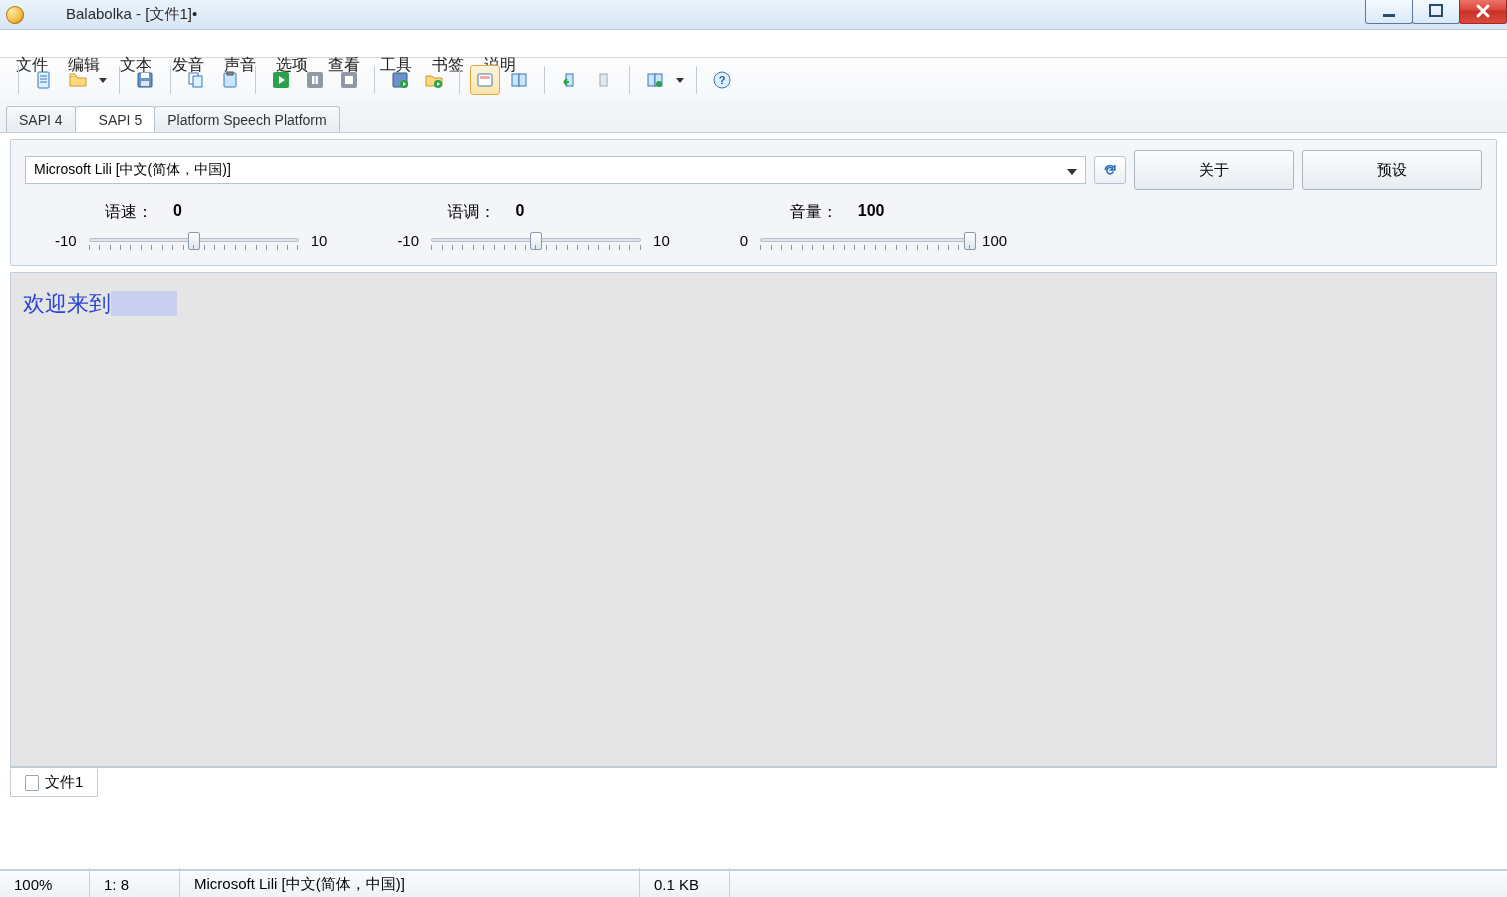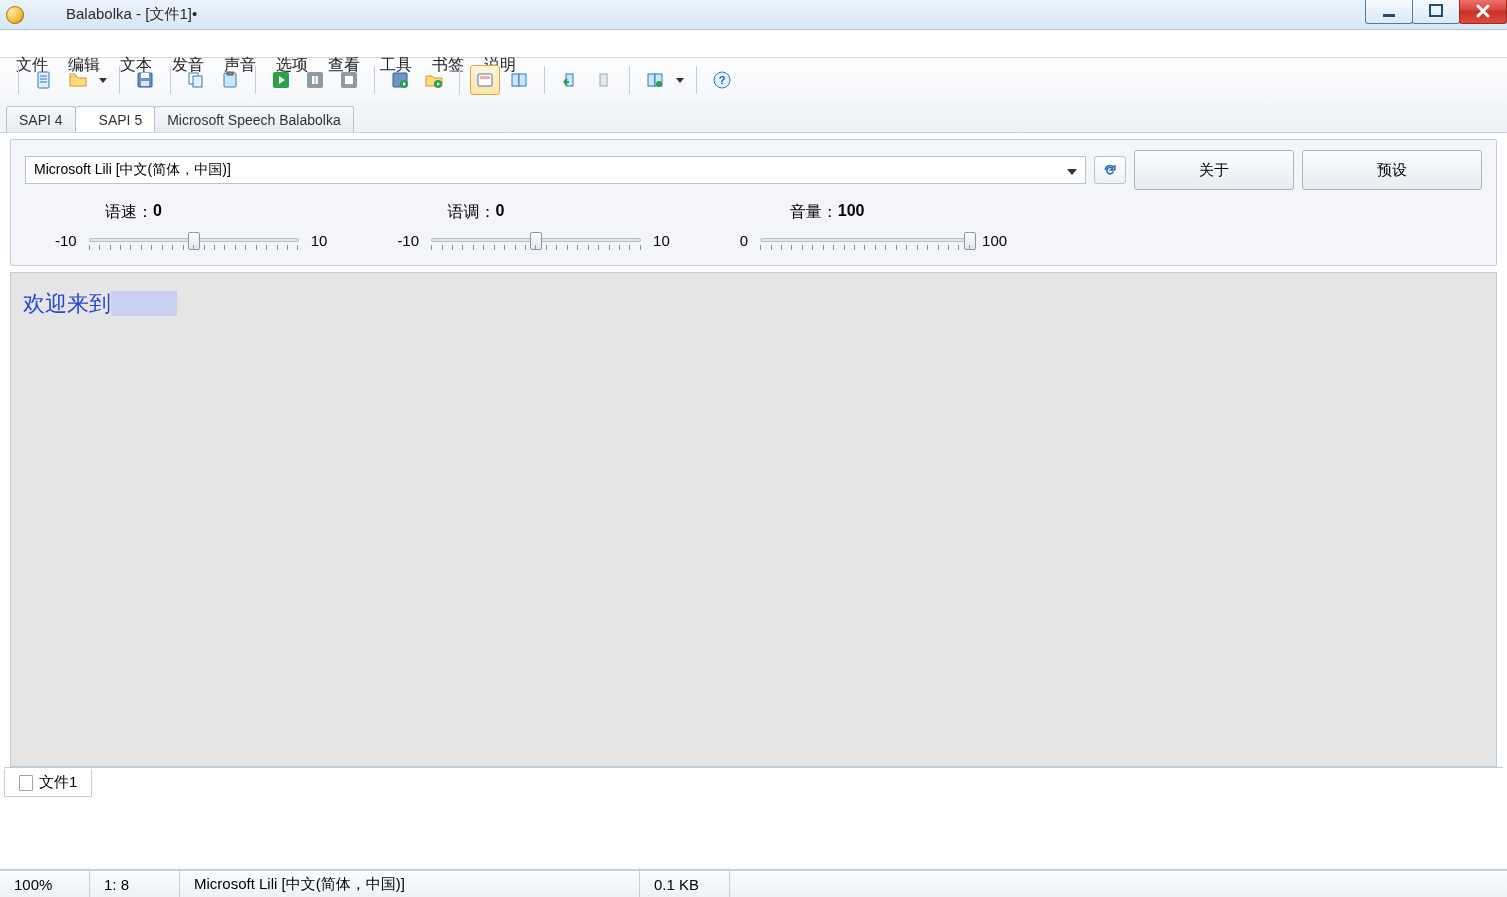--- a/index.html
+++ b/index.html
@@ -29,34 +29,34 @@
 .engine-tab.selected { background:#fff; position:relative; z-index:2;padding-left:23px; }
 
 .voice-panel { border:1px solid #c1cdd8; margin:6px 10px; border-radius:2px; background:#f3f5f8; padding:10px 14px 14px; }
 .voice-row1 { display:flex; align-items:center; gap:8px; margin-bottom:12px; }
 .voice-select { flex:1; height:28px; border:1px solid #b7c3cf; background:#fff; padding:0 8px; display:flex; align-items:center; justify-content:space-between; }
 .voice-select .dd::after{ content:""; border-left:5px solid transparent; border-right:5px solid transparent; border-top:6px solid #333; display:inline-block;}
 .vp-iconbtn { width:32px; height:28px; border:1px solid #b7c3cf; border-radius:3px; background:linear-gradient(#fff,#ecf0f4); display:flex; align-items:center; justify-content:center; color:#2a6fb5; font-size:14px;}
 .vp-btn { min-width:160px; height:40px; border:1px solid #a9b6c2; border-radius:3px; background:linear-gradient(#fcfdfe,#e7ecf1); font-size:15px; }
 .sliders { display:flex; gap:70px; padding-left:30px;}
 .slgroup { display:flex; flex-direction:column; gap:6px; }
-.slhead { display:flex; font-size:16px; font-weight:600; padding-left:50px;}
+.slhead { display:flex; gap:20px; font-size:16px; font-weight:600; padding-left:50px;}
 .slhead .lbl{ font-weight:400;}
 .slrow { display:flex; align-items:center; gap:12px; font-size:15px;}
 .slider { position:relative; width:210px; height:22px; }
 .slider .track { position:absolute; left:0; right:0; top:9px; height:4px; background:#dfe4ea; border:1px solid #b7c0ca; border-radius:2px;}
 .slider .ticks{ position:absolute; left:0; right:0; bottom:0; height:6px; display:flex; justify-content:space-between;}
 .slider .ticks i{ width:1px; height:5px; background:#8a96a3;}
 .slider .thumb{ position:absolute; top:3px; width:12px; height:18px; background:linear-gradient(#fdfdfd,#e2e8ee); border:1px solid #8a99a9; border-radius:2px;}
 
 .editor { border:1px solid #c1cdd8; margin:0 10px; background:#e5e5e5; height:495px; padding:16px 12px; font-size:22px; overflow:auto;}
 .editor .txt { color:#2a44d6; }
 .editor .sel { background:#c9cfee; padding-right:60px; }
 
-.doctabs { height:30px; border-top:1px solid #c1cdd8; display:flex; align-items:flex-end; margin:0 4px;}
+.doctabs { height:30px; border-top:1px solid #c1cdd8; display:flex; align-items:flex-end; margin:0 10px;}
 .doctab { padding:4px 14px; border:1px solid #c1cdd8; border-top:none; background:#fff; display:flex; align-items:center; gap:6px; font-size:15px;}
 .doctab .doc-icon { width:14px; height:16px; border:1px solid #9aa6b2; border-radius:1px; background:#fff;}
 
 .statusbar { position:absolute; left:0; right:0; bottom:0; height:28px; border-top:2px solid #c6d0da; background:linear-gradient(#fafcfe,#eef2f6); display:flex; align-items:center; font-size:15px; }
 .statusbar .cell { padding:16px 14px; border-right:1px solid #c6d0da; height:100%; display:flex; align-items:center;}
 .statusbar .cell.wide{ min-width:460px;}
 .statusbar .cell:last-child{ border-right:none;}
 
 .ic { width:20px; height:20px; }
 </style>
@@ -211,21 +211,21 @@
       <svg class="ic" viewBox="0 0 20 20">
           <circle cx="10" cy="10" r="8" fill="#dff0ff" stroke="#3a78b8"></circle>
           <text x="10" y="14" text-anchor="middle" font-size="11" fill="#2e5b93" font-weight="bold">?</text>
         </svg>
     </div>
   </div>
 
   <div class="engine-tabs">
     <div class="engine-tab">SAPI 4</div>
     <div class="engine-tab selected">SAPI 5</div>
-    <div class="engine-tab">Microsoft Speech Balabolka</div>
+    <div class="engine-tab">Platform Speech Platform</div>
   </div>
 </div>
 
 <div class="voice-panel">
   <div class="voice-row1">
     <div class="voice-select">
       <span>Microsoft Lili [中文(简体，中国)]</span>
       <span class="dd"></span>
     </div>
     <div class="vp-iconbtn">

